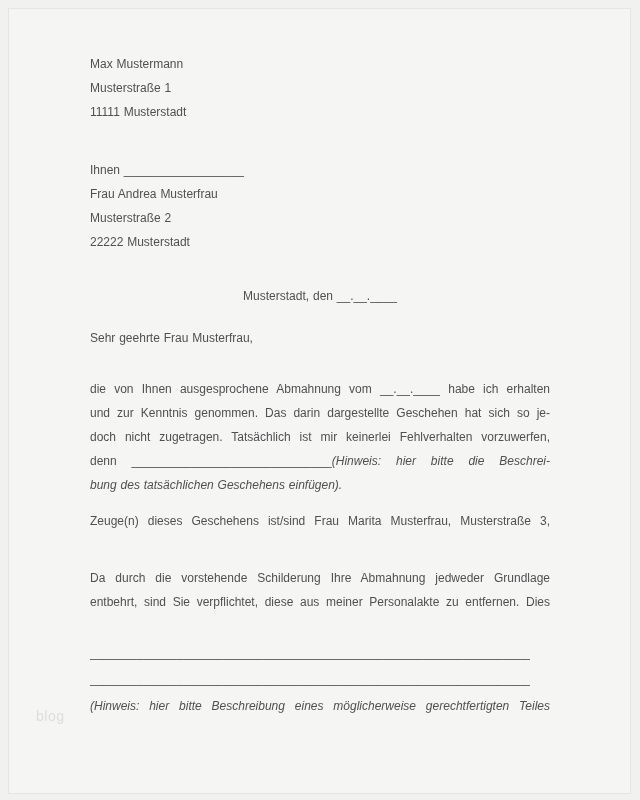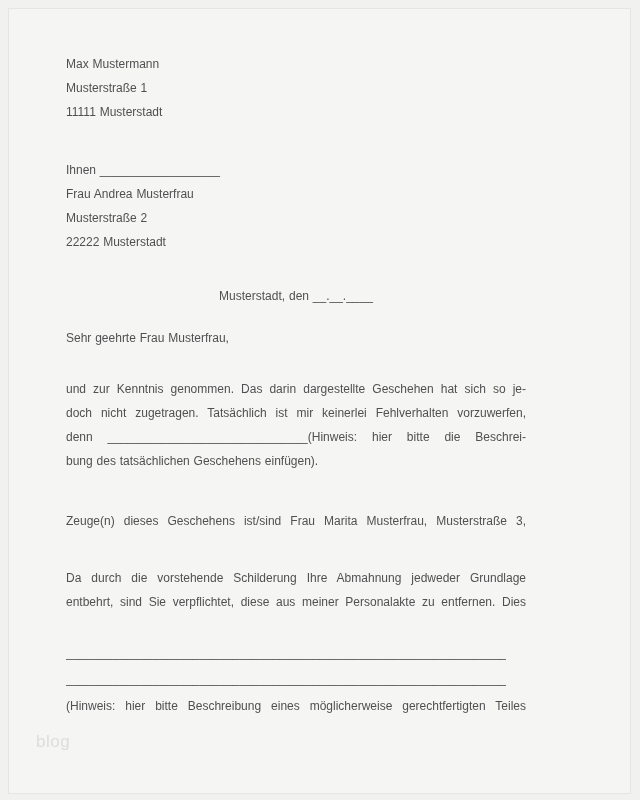--- a/index.html
+++ b/index.html
@@ -11,48 +11,48 @@
     overflow: hidden;
   }
   .page {
     position: absolute;
     left: 8px; top: 8px; right: 9px; bottom: 6px;
     background: #f5f5f3;
     border: 1px solid #e5e5e2;
   }
   .content {
     position: absolute;
-    left: 57px; top: 0;
+    left: 81px; top: 0;
     width: 460px; height: 100%;
     font-size: 12px;
     color: #505052;
     word-spacing: 0.5px;
   }
   .block { position: absolute; left: 0; width: 460px; }
   .line { height: 24px; line-height: 24px; overflow: hidden; }
   
   .line.j { text-align: justify; }
   .line.j::after { content: ""; display: inline-block; width: 100%; height: 0; }
-  .i { }
+  .i { font-style: italic; }
 
   .sender     { top: 43px; }
   .recipient  { top: 149px; }
   .date-line  { top: 280px; text-align: center; }
   .salutation { top: 322px; }
   .para-1     { top: 368px; }
   .para-2     { top: 500px; }
   .para-3     { top: 557px; }
   .blank-lines{ top: 631px; }
   .blank-lines .line { height: 26px; line-height: 26px; width: 440px; white-space: nowrap; }
   .para-4     { top: 685px; }
 
   .watermark {
     position: absolute;
-    left: 27px; top: 723px;
-    font-size: 17px;
+    left: 27px; top: 699px;
+    font-size: 14px;
     color: #dddddb;
     letter-spacing: 0.5px;
   }
 </style>
 </head>
 <body>
 
 <div class="page">
   <div class="content">
 
@@ -67,20 +67,21 @@
         <div class="line"><span>Frau Andrea Musterfrau</span></div>
         <div class="line"><span>Musterstraße 2</span></div>
         <div class="line"><span>22222 Musterstadt</span></div>
       </div>
 
     <div class="block date-line">Musterstadt, den __.__.____</div>
 
     <div class="block salutation">Sehr geehrte Frau Musterfrau,</div>
 
     <div class="block para-1">
+        <div class="line j"><span>die von Ihnen ausgesprochene Abmahnung vom __.__.____ habe ich erhalten</span></div>
         <div class="line j"><span>und zur Kenntnis genommen. Das darin dargestellte Geschehen hat sich so je-</span></div>
         <div class="line j"><span>doch nicht zugetragen. Tatsächlich ist mir keinerlei Fehlverhalten vorzuwerfen,</span></div>
         <div class="line j"><span>denn ______________________________</span><span class="i">(Hinweis: hier bitte die Beschrei-</span></div>
         <div class="line"><span class="i">bung des tatsächlichen Geschehens einfügen).</span></div>
       </div>
 
     <div class="block para-2">
         <div class="line j"><span>Zeuge(n) dieses Geschehens ist/sind Frau Marita Musterfrau, Musterstraße 3,</span></div>
       </div>
 

